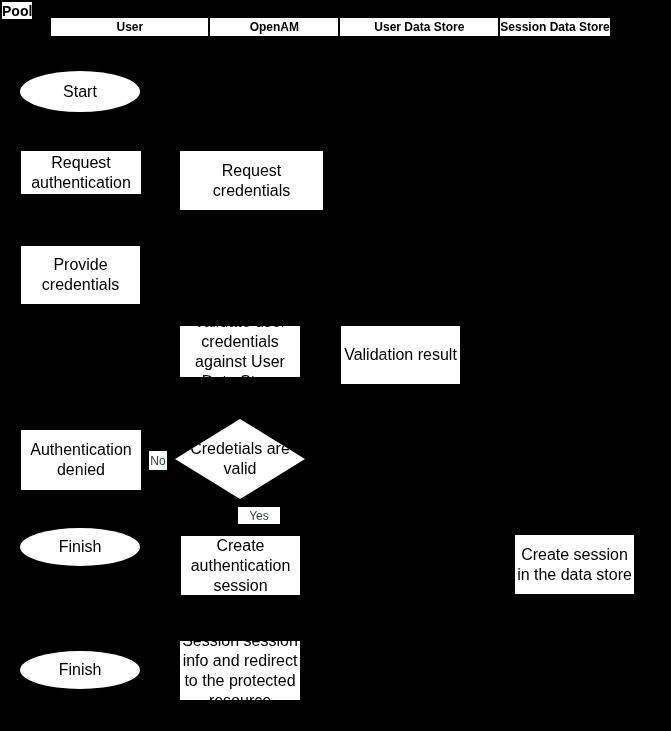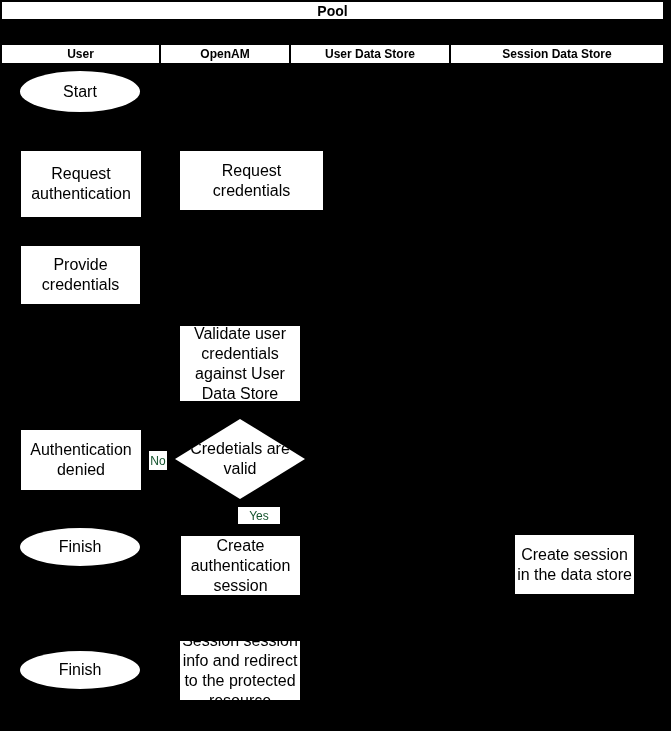--- a/index.html
+++ b/index.html
@@ -20,22 +20,22 @@
   
   .pool {
     position: absolute;
     left: 0;
     top: 0;
     width: 665px;
     background: #000000;
     padding: 2px;
     box-sizing: border-box;
     display: flex;
-    flex-direction: column;
-    gap: 10px;
+    flex-direction: row;
+    gap: 19px;
   }
   .pool-title {
     background: #ffffff;
     height: 17px;
     display: flex;
     align-items: center;
     justify-content: center;
     font-weight: bold;
     font-size: 14px;
   }
@@ -84,24 +84,24 @@
     color: #14532d;
     display: flex;
     align-items: center;
     justify-content: center;
     font-size: 12px;
     line-height: 1;
   }
 
   
   #n-start            { left: 20px;  top: 71px;  width: 120px; height: 41px; }
-  #n-req-auth         { left: 21px;  top: 151px; width: 120px; height: 66px; }
+  #n-req-auth         { left: 21px;  top: 151px; width: 120px; height: 43px; }
   #n-req-cred         { left: 180px; top: 151px; width: 143px; height: 59px; }
   #n-provide-cred     { left: 21px;  top: 246px; width: 119px; height: 58px; }
-  #n-validate         { left: 180px; top: 326px; width: 120px; height: 75px; }
+  #n-validate         { left: 180px; top: 326px; width: 120px; height: 51px; }
   #n-valid-result     { left: 341px; top: 326px; width: 119px; height: 58px; }
   #n-auth-denied      { left: 21px;  top: 430px; width: 120px; height: 60px; }
   #n-decision         { left: 175px; top: 419px; width: 130px; height: 80px; }
   #n-finish-denied    { left: 20px;  top: 528px; width: 120px; height: 38px; }
   #n-create-session   { left: 181px; top: 536px; width: 119px; height: 59px; }
   #n-session-store    { left: 515px; top: 535px; width: 119px; height: 59px; }
   #n-finish-success   { left: 20px;  top: 651px; width: 120px; height: 38px; }
   #n-return-info      { left: 180px; top: 641px; width: 120px; height: 59px; }
   #lbl-no             { left: 149px; top: 451px; width: 18px;  height: 19px; }
   #lbl-yes            { left: 230px; top: 507px; width: 42px;  height: 17px; margin-left: 8px; }
@@ -124,20 +124,21 @@
   <div id="n-start" class="node ellipse">Start</div>
 
   <div id="n-req-auth" class="node">Request authentication</div>
 
   <div id="n-req-cred" class="node">Request credentials</div>
 
   <div id="n-provide-cred" class="node">Provide credentials</div>
 
   <div id="n-validate" class="node">Validate user credentials against User Data Store</div>
 
+  <div id="n-valid-result" class="node">Validation result</div>
 
   <div id="n-auth-denied" class="node">Authentication denied</div>
 
   <div id="lbl-no" class="edge-label">No</div>
 
   <div id="n-decision" class="node diamond">Credetials are valid</div>
 
   <div id="lbl-yes" class="edge-label">Yes</div>
 
   <div id="n-finish-denied" class="node ellipse">Finish</div>

